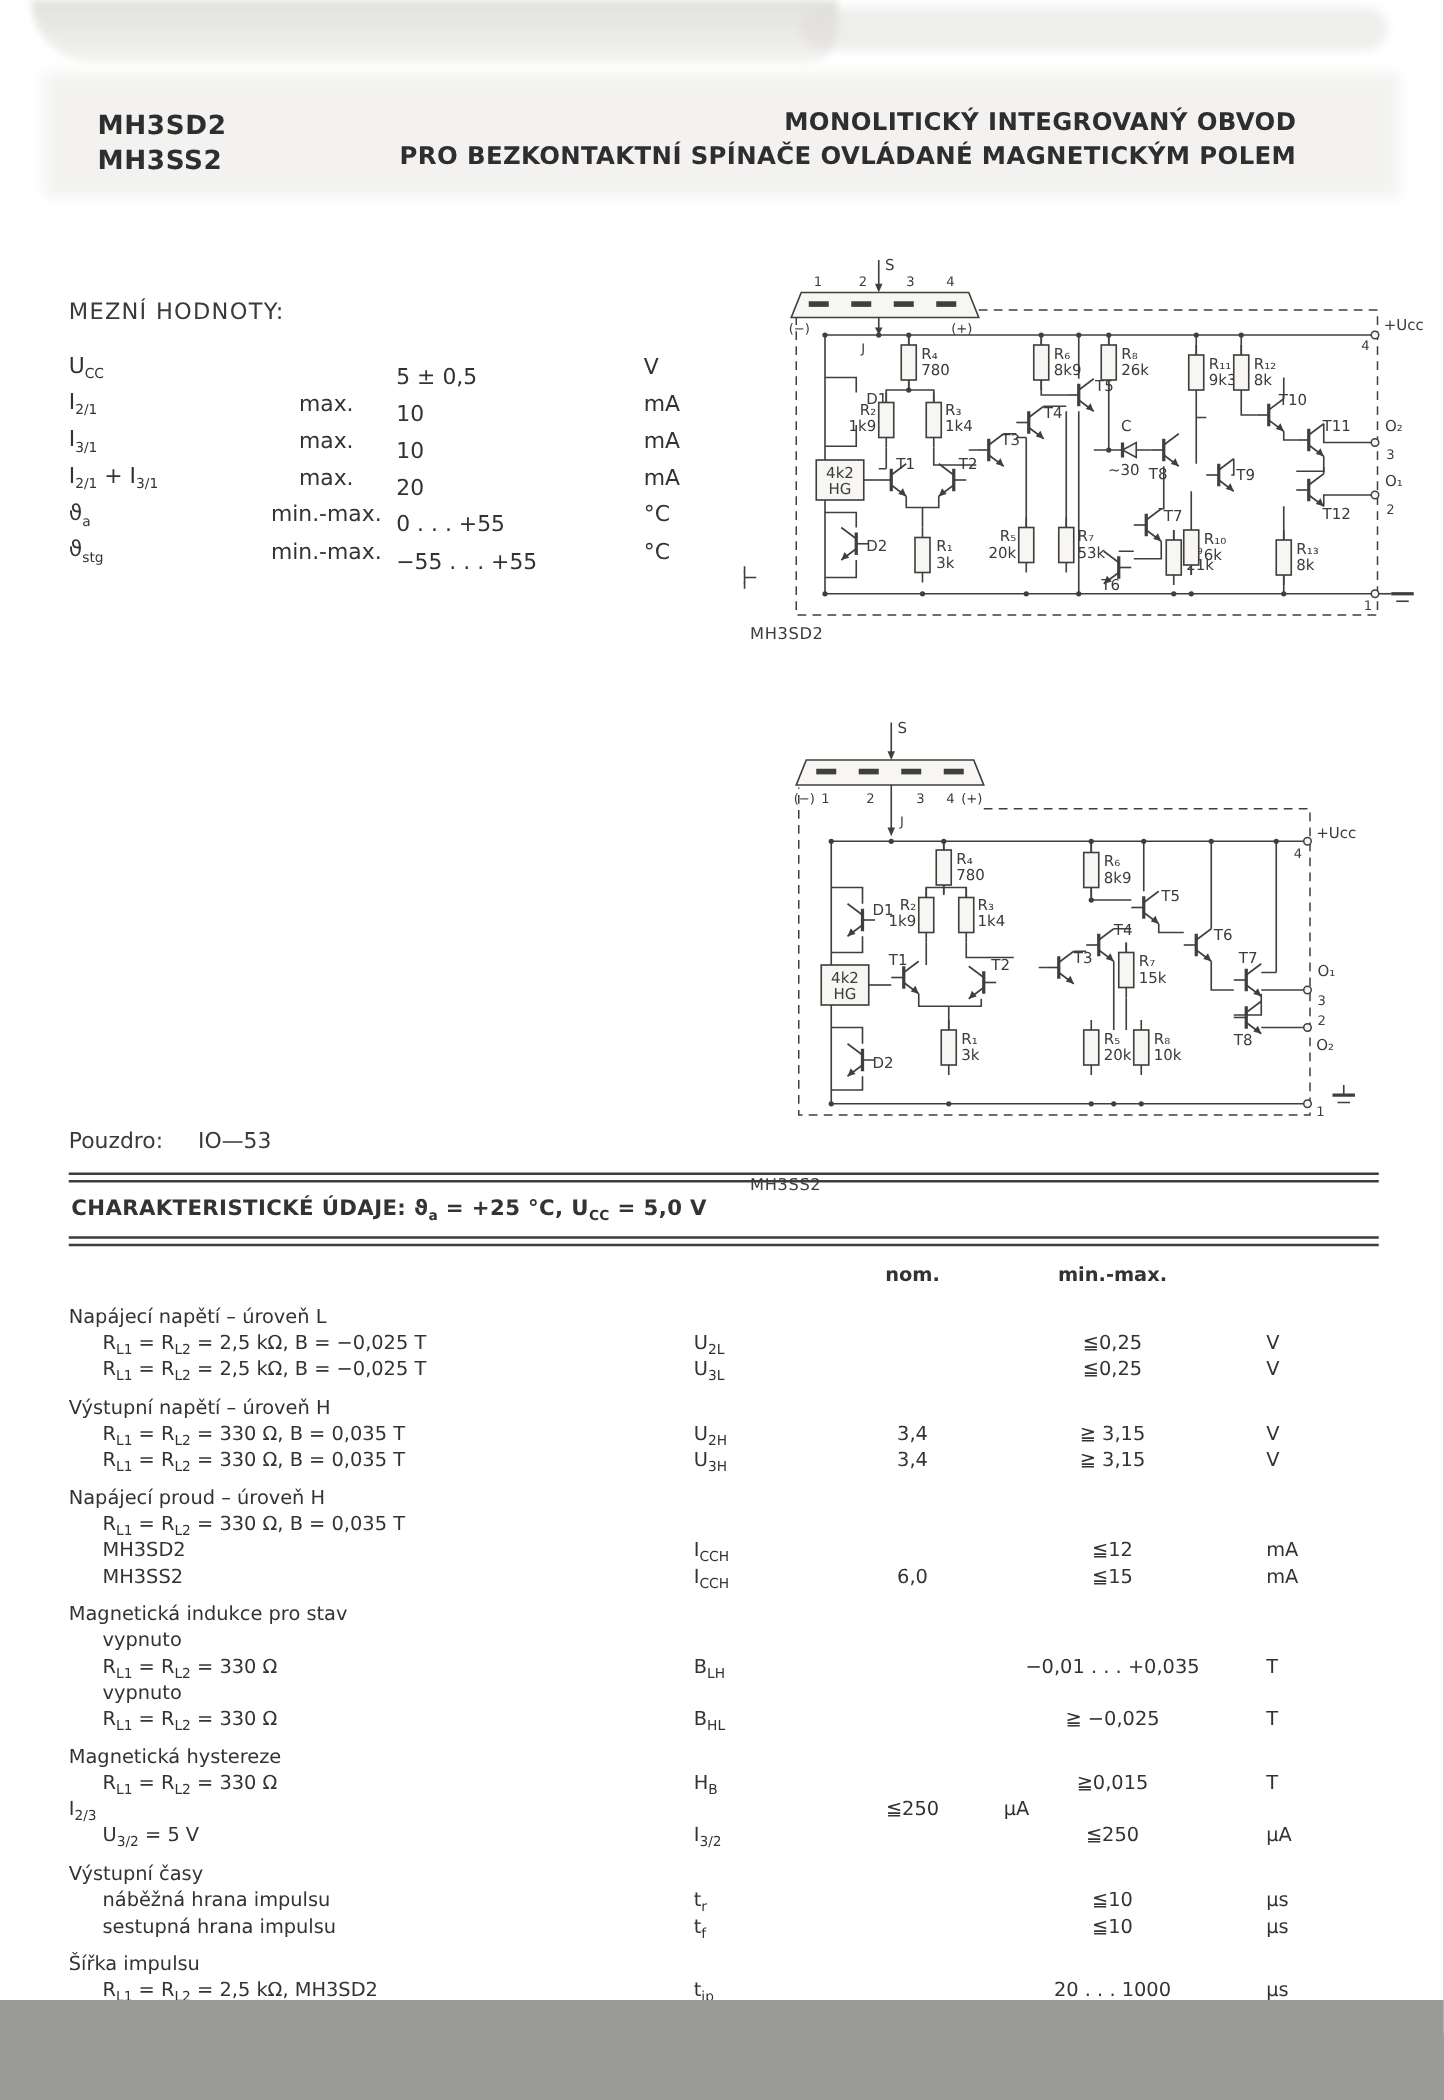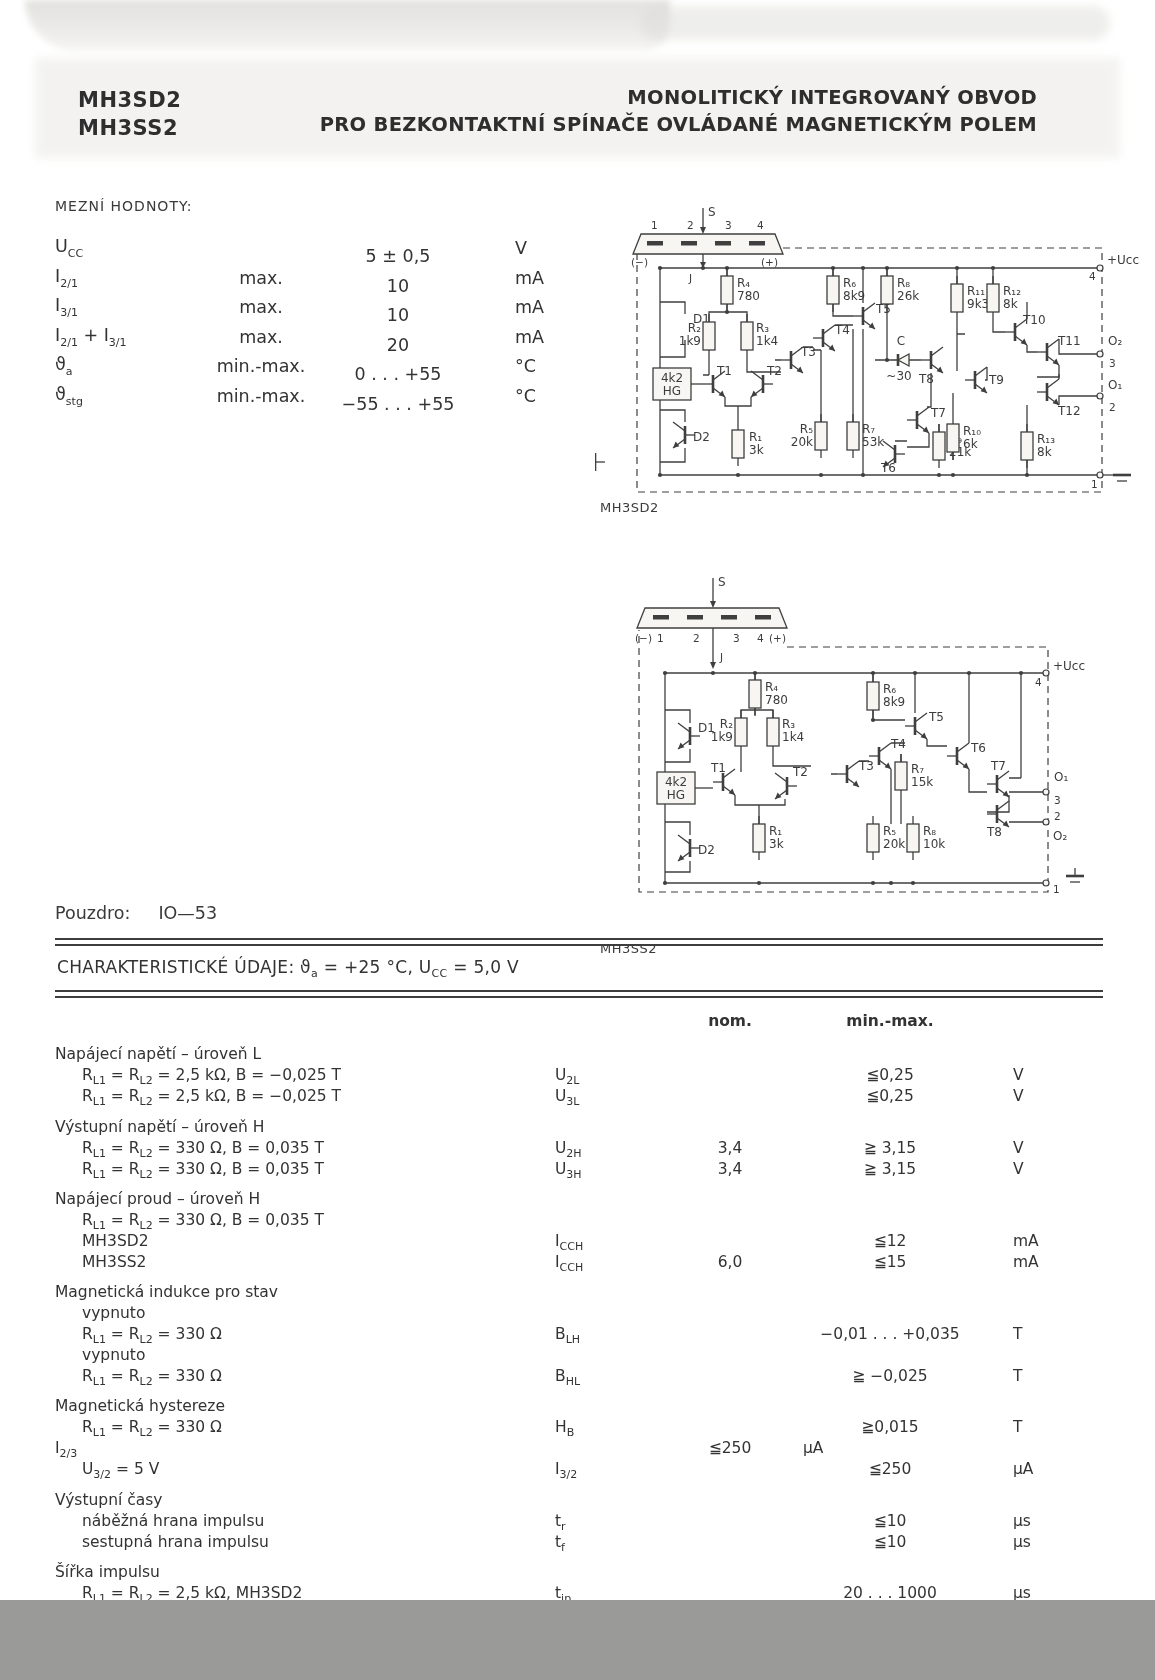--- a/index.html
+++ b/index.html
@@ -15,36 +15,36 @@
   .smudge-top2{left:640px;top:6px;width:470px;height:34px;background:#dbdad6;opacity:.45;border-radius:20px;filter:blur(4px);}
   .band-header{left:35px;top:58px;width:1085px;height:100px;background:#e8e7e3;opacity:.5;filter:blur(5px);}
   .bar-bottom{left:60px;top:1631px;width:1048px;height:13px;background:#d2d1cd;opacity:.85;filter:blur(1px);}
 
   
   .partnos{left:78px;top:86px;font-size:21px;font-weight:bold;line-height:28px;letter-spacing:.5px;}
   .doc-title{right:118px;top:84px;width:760px;text-align:right;font-size:19.5px;font-weight:bold;line-height:27px;letter-spacing:.3px;}
 
   
   .limits{left:55px;top:198px;width:540px;}
-  .limits-title{font-size:14px;letter-spacing:1px;margin-bottom:16px;color:#3a3a3a;}
+  .limits-title{font-size:18px;letter-spacing:1px;margin-bottom:16px;color:#3a3a3a;margin-top:41px;}
   .limrow{display:grid;grid-template-columns:150px 112px 162px 90px;height:29.5px;align-items:center;font-size:17.5px;color:#333;}
   .limrow .cond{text-align:center;}
-  .limrow .val{text-align:center;margin-top:16px;}
+  .limrow .val{text-align:left;margin-top:16px;}
   .limrow .unit{padding-left:36px;}
   sub{font-size:11px;}
 
   .pouzdro{left:55px;top:903px;font-size:17.5px;color:#3a3a3a;}
   .pouzdro span{margin-right:28px;}
 
   .sch-caption{font-size:13px;color:#3c3c3c;letter-spacing:.5px;}
 
   
   .chart{left:55px;top:938px;width:1048px;color:#333;}
   .dblrule{height:4px;border-top:2px solid #3d3d3d;border-bottom:2px solid #3d3d3d;}
-  .chart-title{font-size:17px;padding:11px 2px 10px 2px;letter-spacing:.3px;}
+  .chart-title{font-size:17px;padding:11px 2px 10px 2px;letter-spacing:.3px;font-weight:bold;}
   .chead{display:grid;grid-template-columns:500px 120px 110px 210px 68px;font-size:15.5px;font-weight:bold;padding:14px 0 6px 0;}
   .chead .nom{text-align:center;}
   .chead .mm{text-align:center;}
   .crow{display:grid;grid-template-columns:500px 120px 110px 210px 68px;min-height:21px;align-items:baseline;font-size:15.5px;}
   .crow.head{margin-top:9px;}
   .crow .lbl.ind{padding-left:27px;}
   .crow .nom{text-align:center;}
   .crow .mm{text-align:center;}
   .crow .unit{padding-left:18px;}
 

